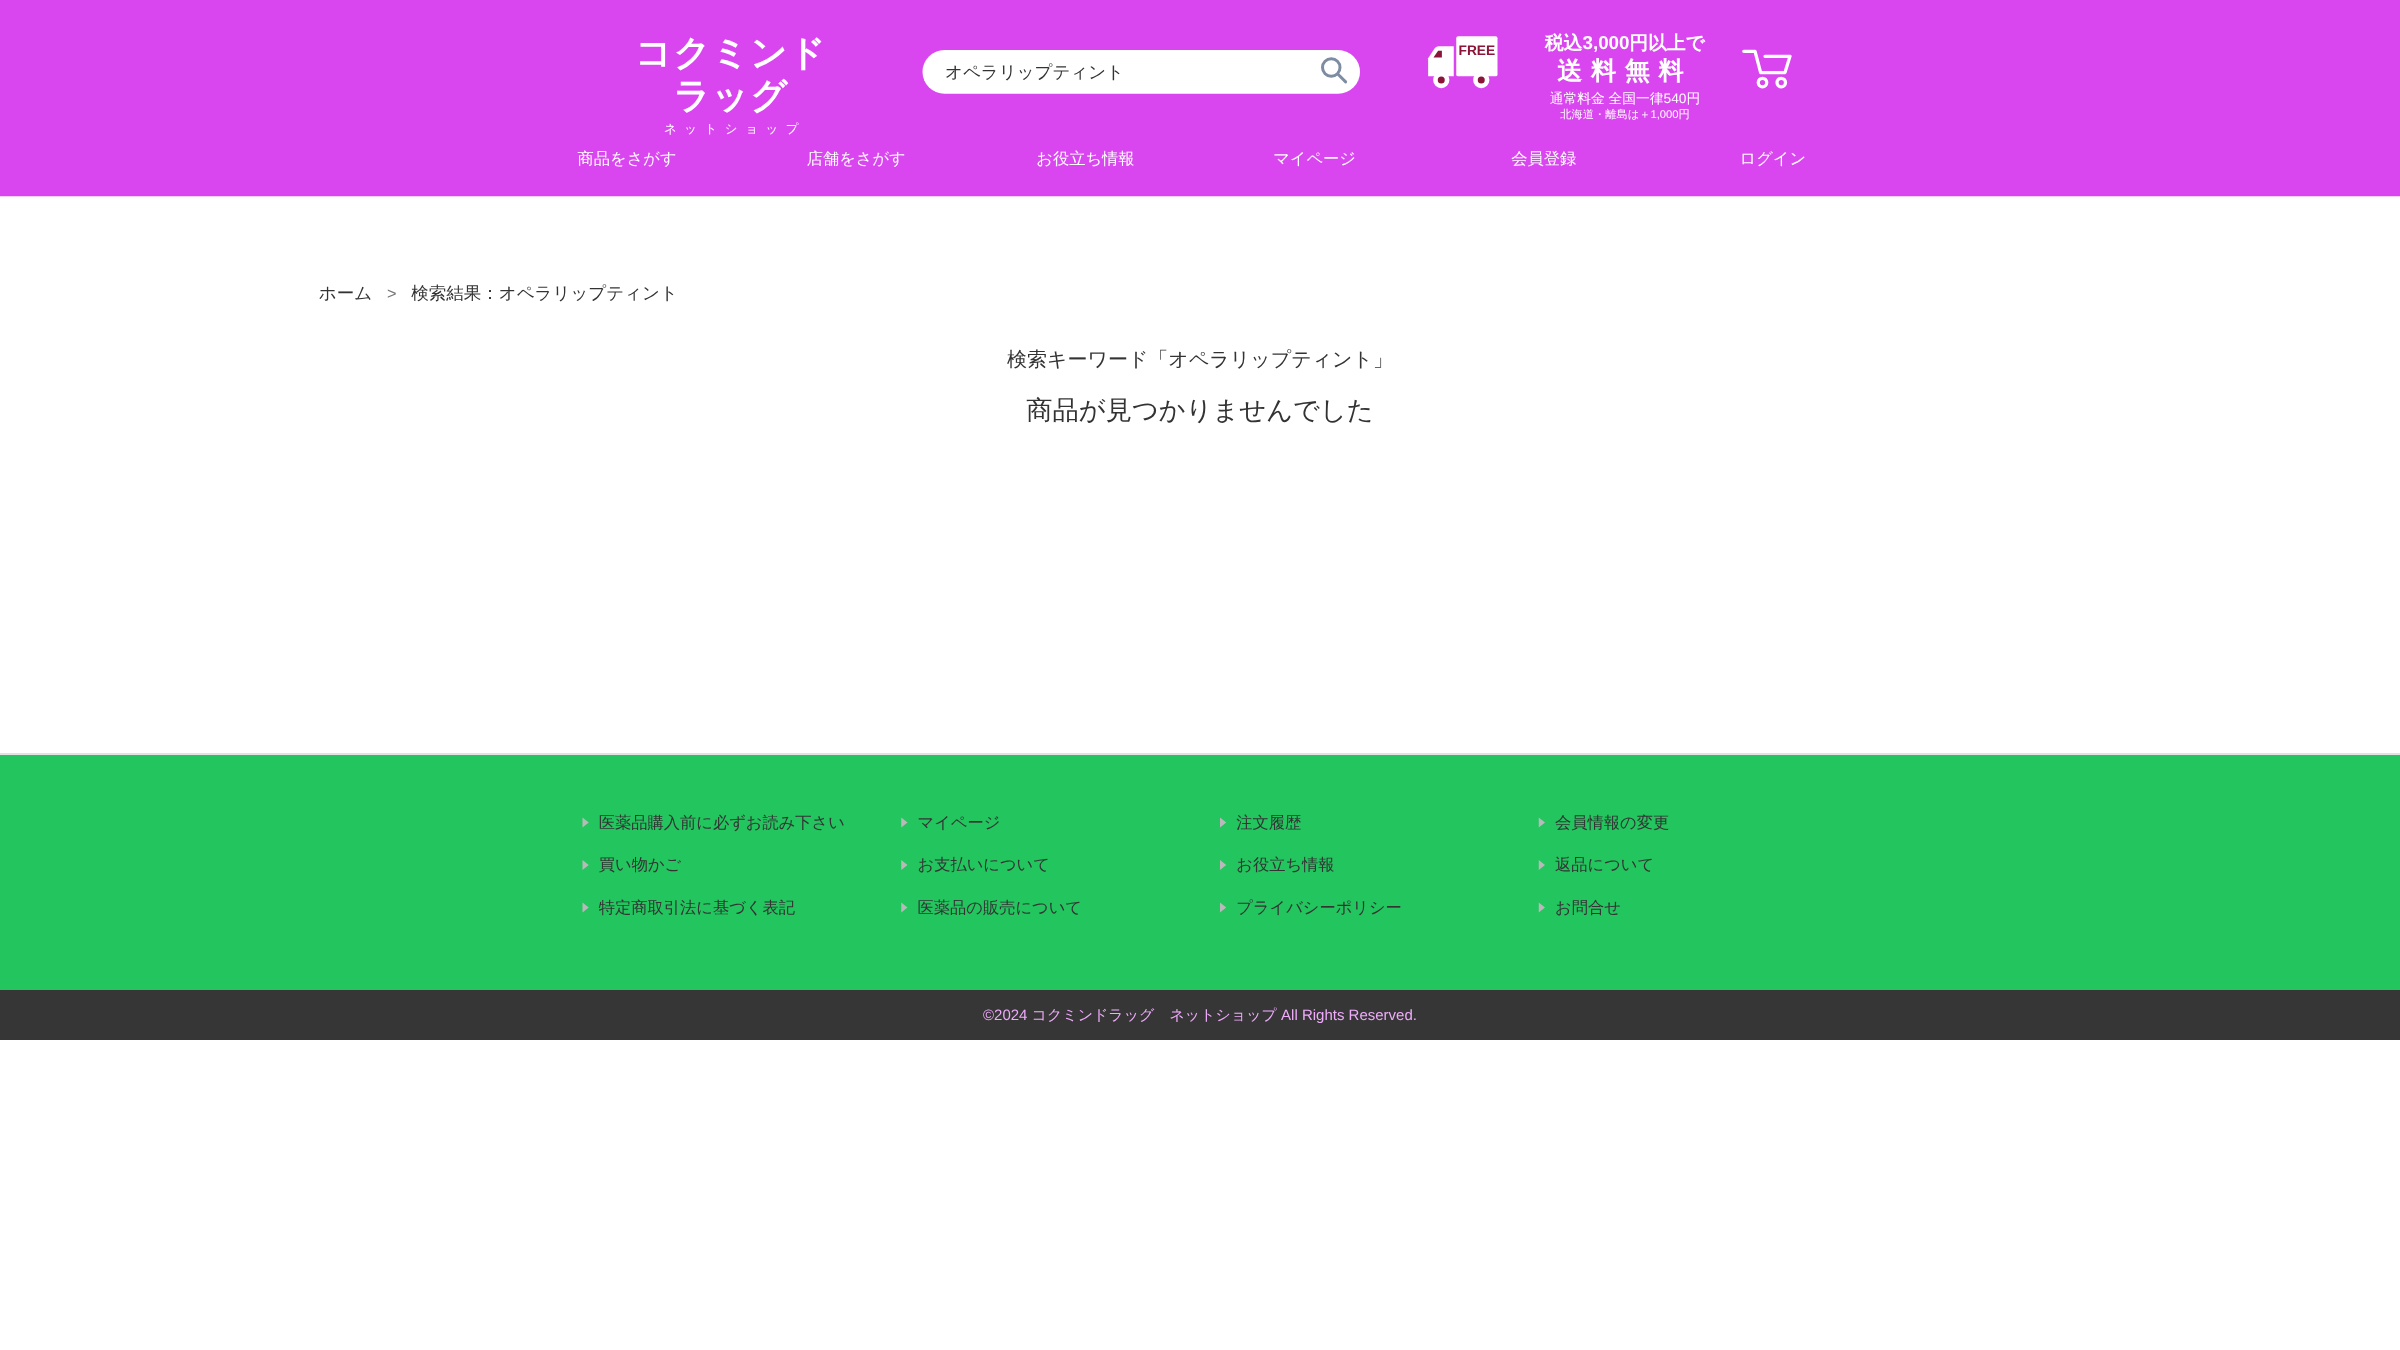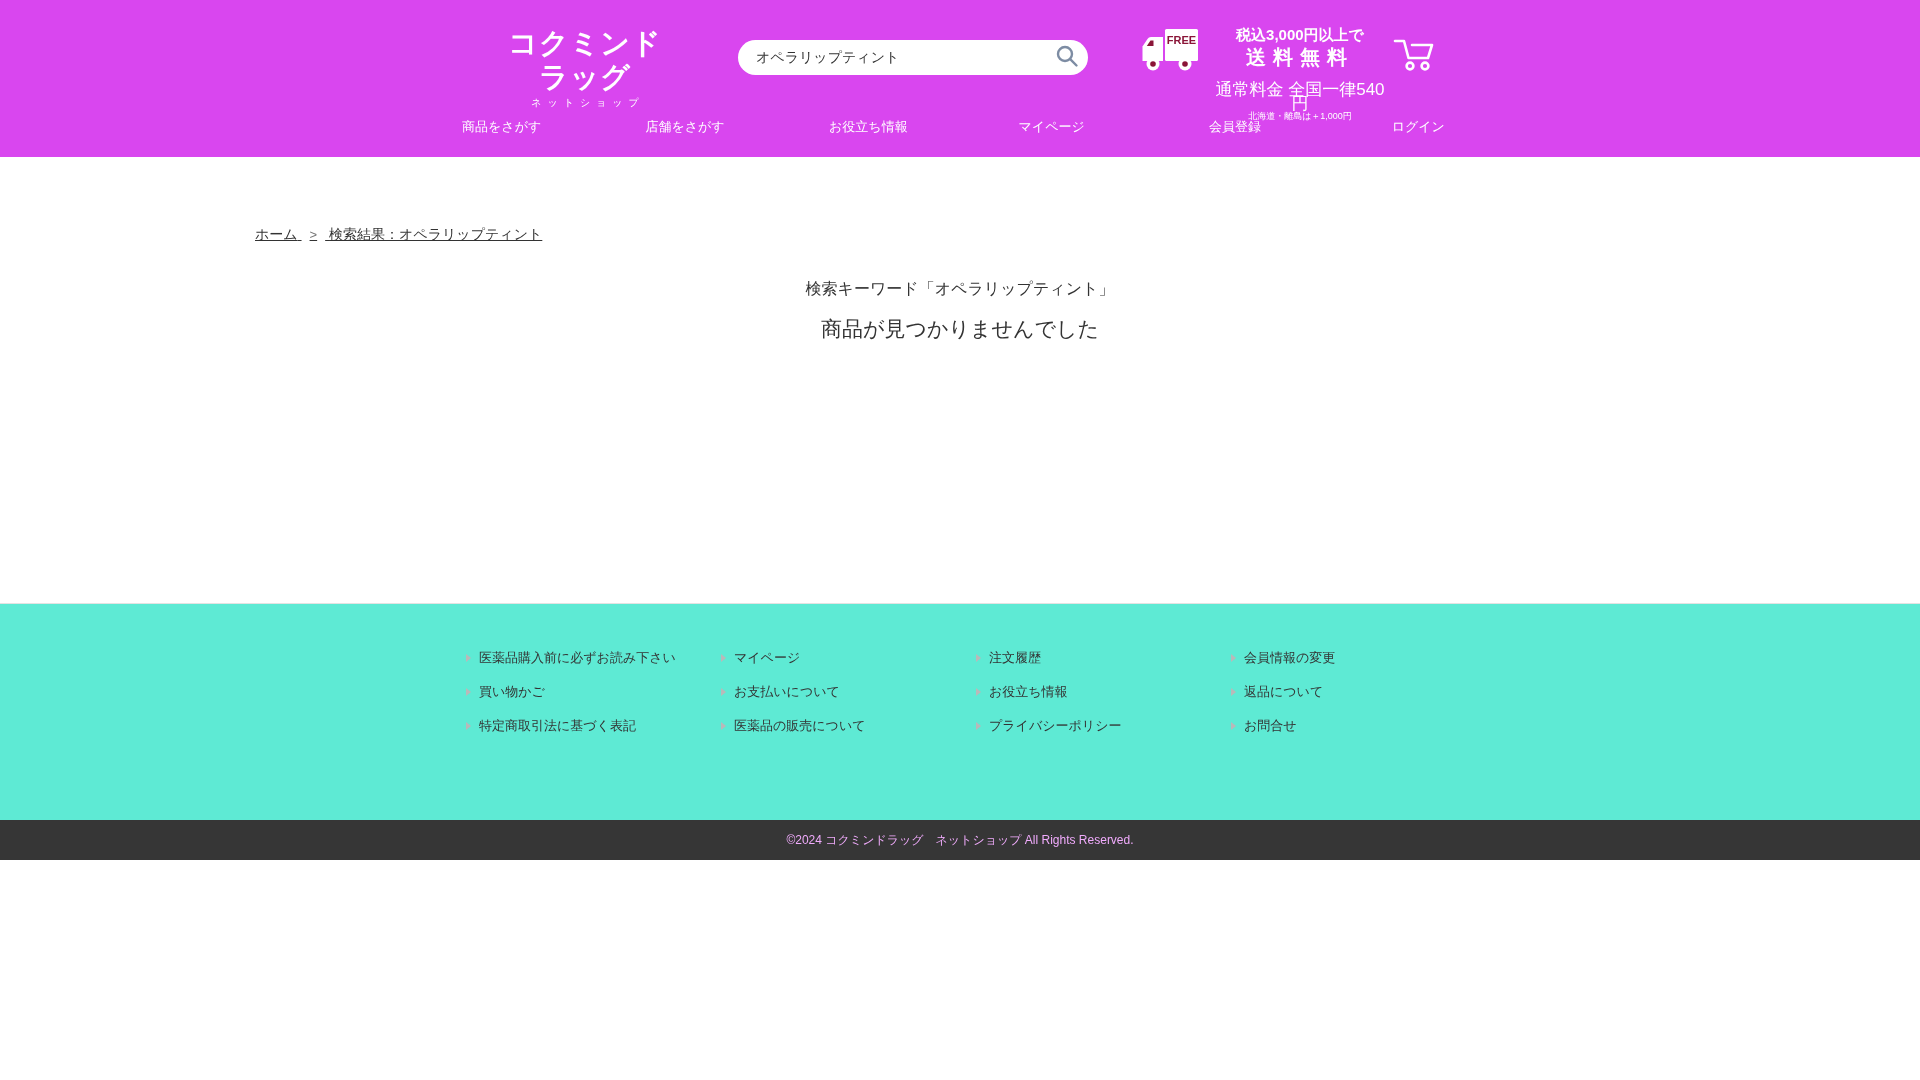--- a/index.html
+++ b/index.html
@@ -17,42 +17,42 @@
   .searchbox input { width:100%; height:100%; border:none; border-radius:18px;
     padding:0 44px 0 18px; font-size:14px; color:#333; outline:none; background:#fff;
     font-family:inherit; }
   .search-btn { position:absolute; right:6px; top:3px; width:30px; height:29px;
     background:transparent; border:none; cursor:pointer; }
 
   .shipping { position:absolute; left:1140px; top:26px; display:flex; align-items:flex-start; }
   .ship-text { margin-left:10px; text-align:center; color:#fff; width:180px; }
   .ship-line1 { font-size:15px; font-weight:bold; line-height:18px; }
   .ship-line2 { font-size:20px; font-weight:bold; letter-spacing:7px; line-height:27px; }
-  .ship-line3 { font-size:17px; line-height:14px; margin-top:12px; }
+  .ship-line3 { font-size:11px; line-height:14px; margin-top:1px; }
   .ship-line4 { font-size:9px; line-height:11px; }
 
   .cart { position:absolute; left:1390px; top:32px; width:48px; height:48px; cursor:pointer; }
 
   .header-nav { position:absolute; left:410px; top:110px; width:1100px; height:40px;
     display:flex; }
   .header-nav a { flex:1; text-align:center; color:#fff; font-size:13px;
     line-height:34px; text-decoration:none; cursor:pointer; }
 
   
   .main-area { width:100%; height:446px; padding-top:68px; }
   .container { width:1410px; margin:0 auto; }
-  .breadcrumb { font-size:14px; line-height:18px; color:#333;text-decoration:underline; }
+  .breadcrumb { font-size:14px; line-height:18px; color:#333; }
   .breadcrumb a { color:#333; text-decoration:none; cursor:pointer; }
   .breadcrumb .sep { color:#777; margin:0 8px; font-size:13px; }
   .page-title { margin-top:118px; font-size:29px; font-weight:500; line-height:44px; color:#333; }
   .keyword-line { margin-top:34px; text-align:center; font-size:16px; line-height:22px; }
   .no-results { margin-top:14px; text-align:center; font-size:21px; line-height:30px; }
 
   
-  .footer { width:100%; height:217px; background:#5eead4; border-top:1px solid #e3e3e3;
+  .footer { width:100%; height:189px; background:#22c55e; border-top:1px solid #e3e3e3;
     padding-top:44px; }
   .footer-links { width:1040px; margin:0 auto; display:grid;
     grid-template-columns:repeat(4,1fr); column-gap:6px; padding-left:26px; }
   .fcol { list-style:none; }
   .fcol li { display:flex; align-items:center; margin-bottom:15px; font-size:13px;
     line-height:19px; cursor:pointer; }
   .arr { width:0; height:0; border-left:5px solid #b9b9b9; border-top:4px solid transparent;
     border-bottom:4px solid transparent; margin-right:8px; flex:0 0 auto; }
 
   .bottom-bar { width:100%; height:40px; background:#363636; color:#f0abfc; text-align:center;

